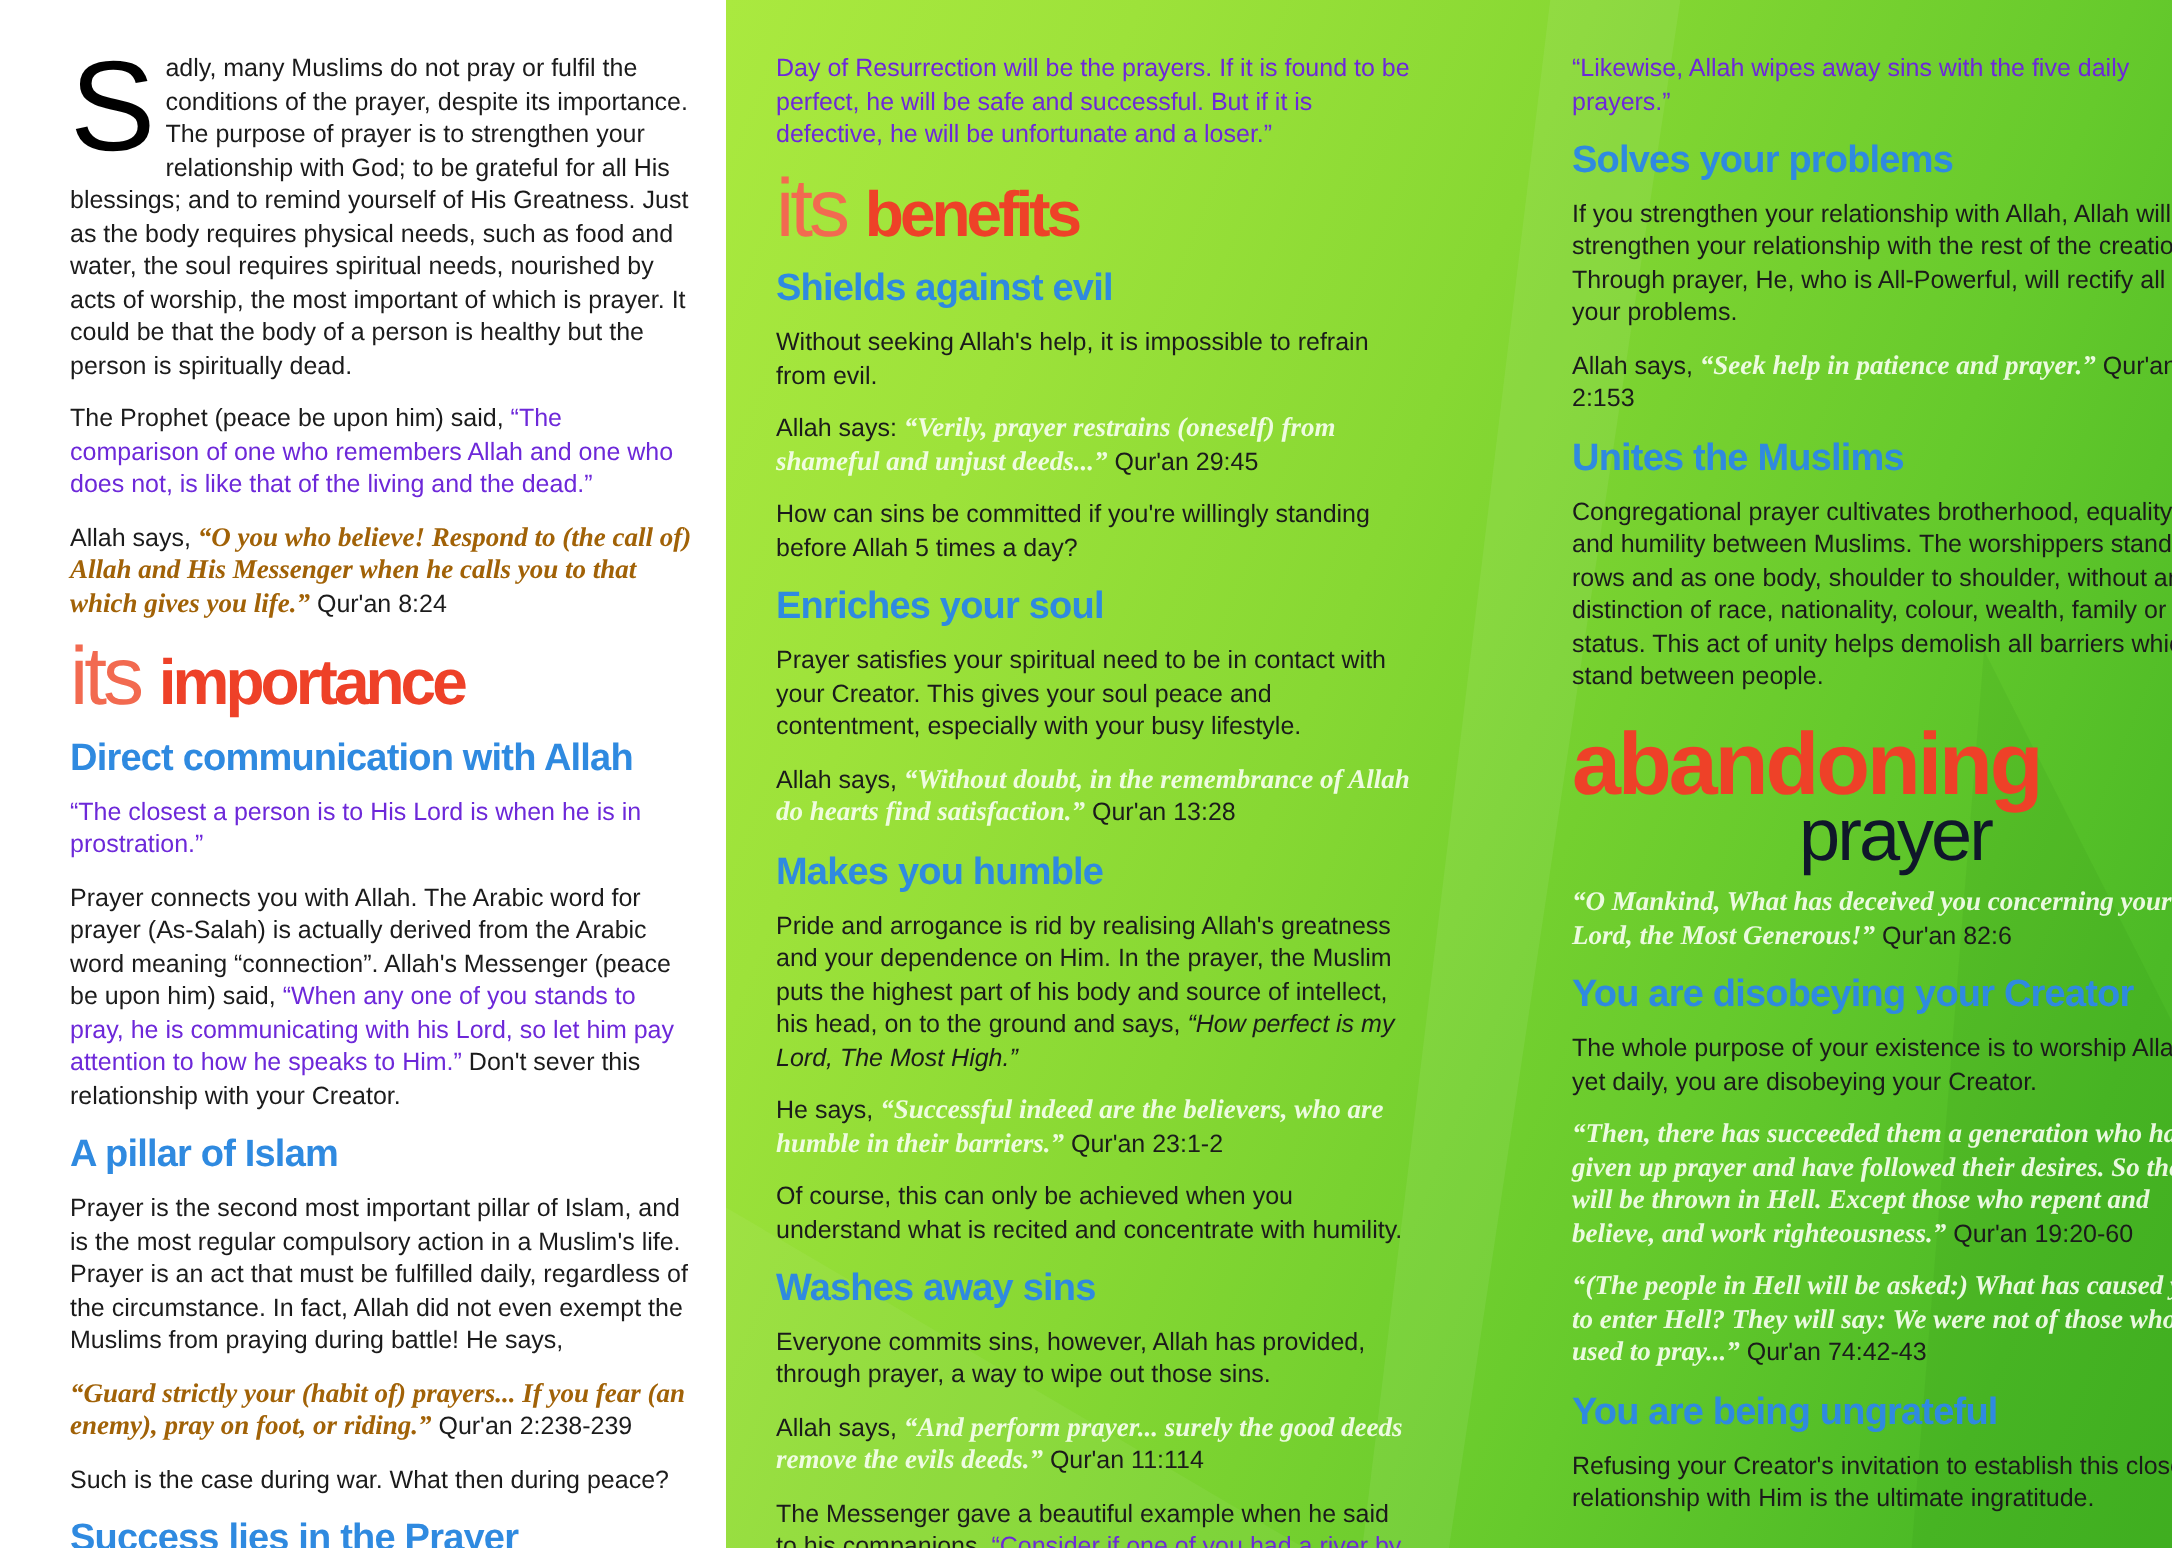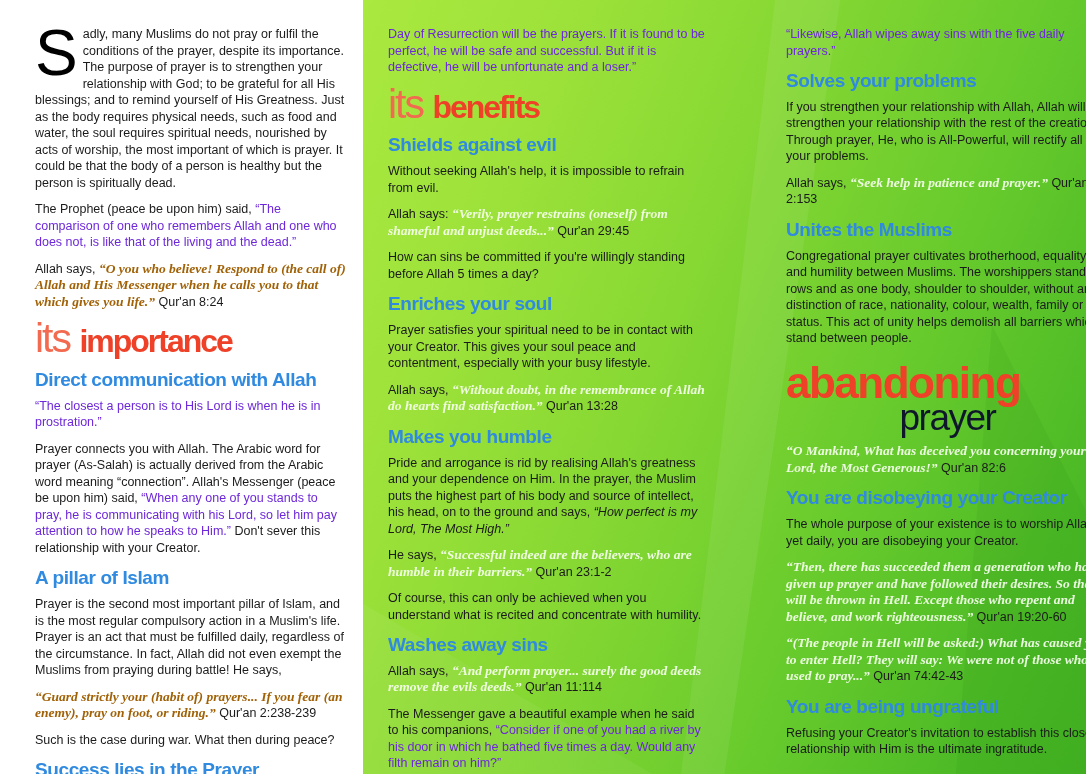--- a/index.html
+++ b/index.html
@@ -88,20 +88,21 @@
       <p class="para"><span class="run run-plain">Allah says: </span><span class="run run-white">“Verily, prayer restrains (oneself) from shameful and unjust deeds...”</span><span class="run run-plain"> Qur'an 29:45</span></p>
       <p class="para"><span class="run run-plain">How can sins be committed if you're willingly standing before Allah 5 times a day?</span></p>
       <h3 class="h2">Enriches your soul</h3>
       <p class="para"><span class="run run-plain">Prayer satisfies your spiritual need to be in contact with your Creator. This gives your soul peace and contentment, especially with your busy lifestyle.</span></p>
       <p class="para"><span class="run run-plain">Allah says, </span><span class="run run-white">“Without doubt, in the remembrance of Allah do hearts find satisfaction.”</span><span class="run run-plain"> Qur'an 13:28</span></p>
       <h3 class="h2">Makes you humble</h3>
       <p class="para"><span class="run run-plain">Pride and arrogance is rid by realising Allah's greatness and your dependence on Him. In the prayer, the Muslim puts the highest part of his body and source of intellect, his head, on to the ground and says, </span><span class="run run-italic">“How perfect is my Lord, The Most High.”</span></p>
       <p class="para"><span class="run run-plain">He says, </span><span class="run run-white">“Successful indeed are the believers, who are humble in their barriers.”</span><span class="run run-plain"> Qur'an 23:1-2</span></p>
       <p class="para"><span class="run run-plain">Of course, this can only be achieved when you understand what is recited and concentrate with humility.</span></p>
       <h3 class="h2">Washes away sins</h3>
+      <p class="para"><span class="run run-plain">Everyone commits sins, however, Allah has provided, through prayer, a way to wipe out those sins.</span></p>
       <p class="para"><span class="run run-plain">Allah says, </span><span class="run run-white">“And perform prayer... surely the good deeds remove the evils deeds.”</span><span class="run run-plain"> Qur'an 11:114</span></p>
       <p class="para"><span class="run run-plain">The Messenger gave a beautiful example when he said to his companions, </span><span class="run run-bold">“Consider if one of you had a river by his door in which he bathed five times a day. Would any filth remain on him?”</span></p>
     </div>
   <div class="col col-right">
       <p class="para"><span class="run run-bold">“Likewise, Allah wipes away sins with the five daily prayers.”</span></p>
       <h3 class="h2">Solves your problems</h3>
       <p class="para"><span class="run run-plain">If you strengthen your relationship with Allah, Allah will strengthen your relationship with the rest of the creation. Through prayer, He, who is All-Powerful, will rectify all your problems.</span></p>
       <p class="para"><span class="run run-plain">Allah says, </span><span class="run run-white">“Seek help in patience and prayer.”</span><span class="run run-plain"> Qur'an 2:153</span></p>
       <h3 class="h2">Unites the Muslims</h3>
       <p class="para"><span class="run run-plain">Congregational prayer cultivates brotherhood, equality and humility between Muslims. The worshippers stand in rows and as one body, shoulder to shoulder, without any distinction of race, nationality, colour, wealth, family or status. This act of unity helps demolish all barriers which stand between people.</span></p>

